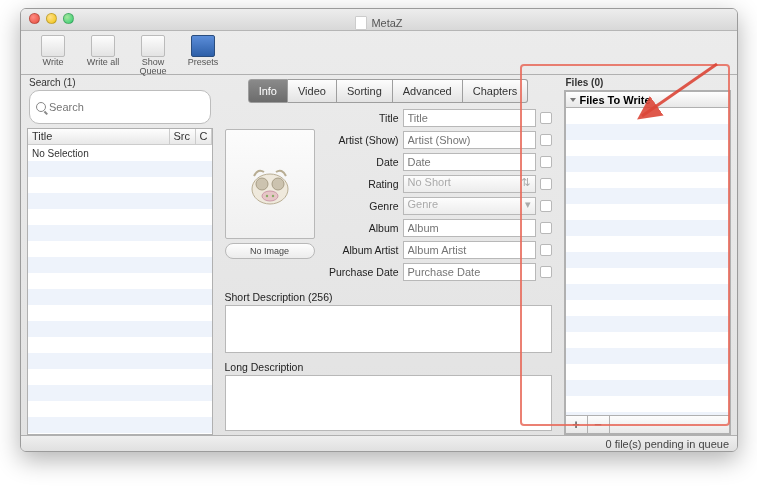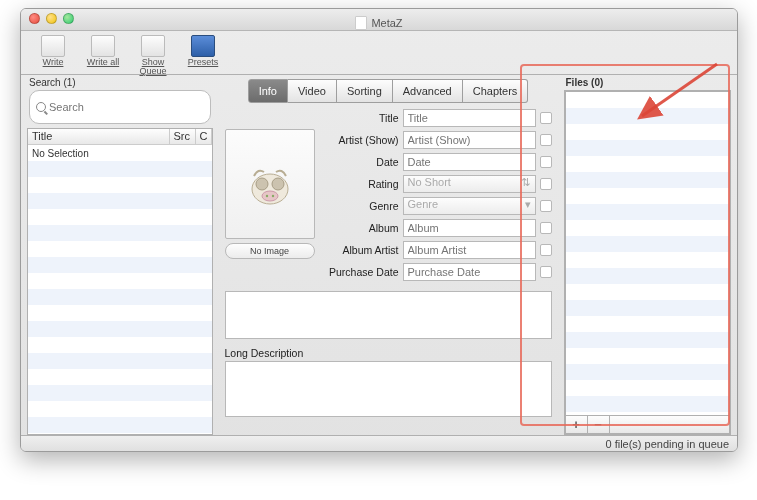--- a/index.html
+++ b/index.html
@@ -9,21 +9,21 @@
 .traffic { position: absolute; left: 8px; top: 4px; display: flex; gap: 6px; }
 .tl { width: 11px; height: 11px; border-radius: 50%; border: 1px solid rgba(0,0,0,.2); }
 .tl.r { background: radial-gradient(circle at 35% 35%, #ff8b82, #e74c3c); }
 .tl.y { background: radial-gradient(circle at 35% 35%, #ffe08a, #f1c40f); }
 .tl.g { background: radial-gradient(circle at 35% 35%, #a5e79d, #2ecc71); }
 .wtitle { margin: 0 auto; color: #555; font-size: 12px; display: flex; align-items: center; gap: 4px; }
 .wtitle .doc { width: 12px; height: 14px; background: #fff; border: 1px solid #ccc; border-radius: 1px; }
 .toolbar { height: 44px; display: flex; align-items: flex-start; gap: 2px; padding: 2px 8px 0; border-bottom: 1px solid #b0b0b0; }
 .tbtn { display: flex; flex-direction: column; align-items: center; width: 48px; cursor: pointer; padding-top: 2px; }
 .tbtn .ticon { width: 24px; height: 22px; border-radius: 2px; }
-.tbtn .tlabel { font-size: 9px; color: #555; margin-top: 1px; text-align: center; line-height: 1; text-decoration: underline; }
+.tbtn .tlabel { font-size: 9px; color: #555; margin-top: 1px; text-align: center; line-height: 1; }
 .ic-write { background: linear-gradient(#fdfdfd,#e3e3e3); border: 1px solid #bbb; }
 .ic-queue { background: linear-gradient(#fdfdfd,#e3e3e3); border: 1px solid #bbb; }
 .ic-presets { background: linear-gradient(#5b8dd9,#2d5fa8); border: 1px solid #2a4d7e; }
 .cols { display: flex; height: calc(100% - 66px - 16px); padding: 0 6px; gap: 6px; justify-content: flex-end; }
 .panel-label { font-size: 10px; color: #333; margin: 2px 0 2px 2px; }
 .left { width: 206px; display: flex; flex-direction: column; }
 .searchwrap { background: #fff; border: 1px solid #bdbdbd; border-radius: 10px; height: 18px; display: flex; align-items: center; padding: 16px 6px; margin: 0 2px 4px; }
 .searchwrap input { border: none; outline: none; width: 100%; font-size: 11px; color: #888; background: transparent; }
 .mag { width: 10px; height: 10px; border: 1.5px solid #888; border-radius: 50%; position: relative; margin-right: 3px; flex-shrink: 0; }
 .mag:after { content:""; position:absolute; width:4px; height:1.5px; background:#888; bottom:-2px; right:-3px; transform: rotate(45deg); }
@@ -181,31 +181,36 @@
           </div>
           <div class="frow">
             <div class="flabel">Purchase Date</div>
             <input class="finput" placeholder="Purchase Date" style="">
             <div class="fcheck"></div>
           </div>
         </div>
       </div>
 
       <div class="descblock">
+        <div class="desclabel">Short Description (256)</div>
         <textarea class="descarea" style=""></textarea>
       </div>
       <div class="descblock">
         <div class="desclabel">Long Description</div>
         <textarea class="descarea" style="height: 56px;"></textarea>
       </div>
     </div>
 
     <div class="right">
       <div class="panel-label">Files (0)</div>
       <div class="listbox" style="flex:1;display:flex;flex-direction:column;">
+        <div class="fileshdr">
+          <span class="disc"></span>
+          <span>Files To Write</span>
+        </div>
         <div class="filesbody"></div>
         <div class="filesbtns">
           <div>+</div>
           <div>−</div>
         </div>
       </div>
     </div>
   </div>
 
   <div class="statusbar">

